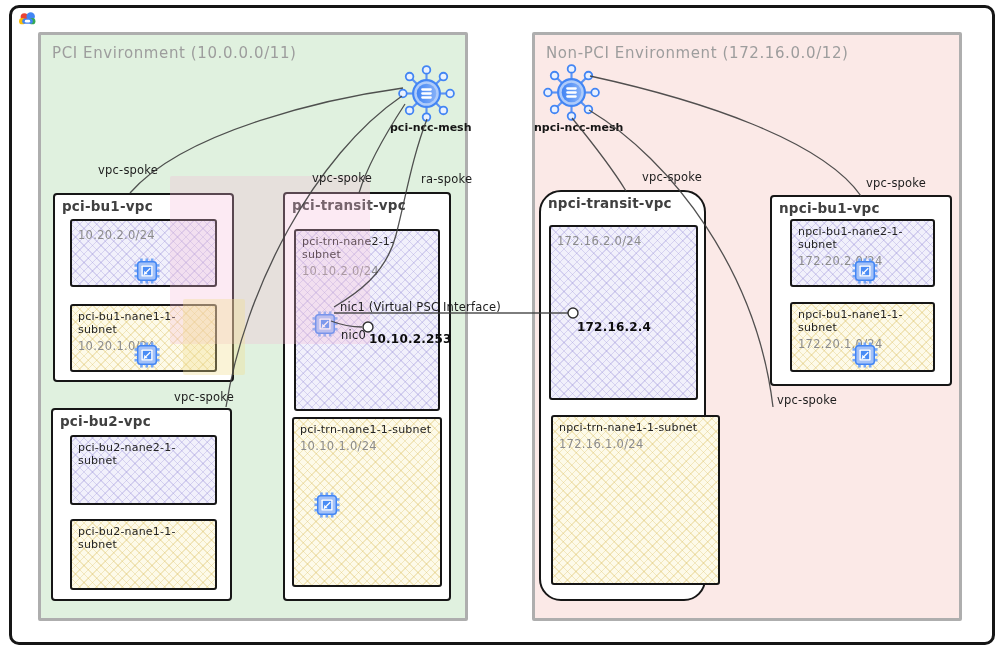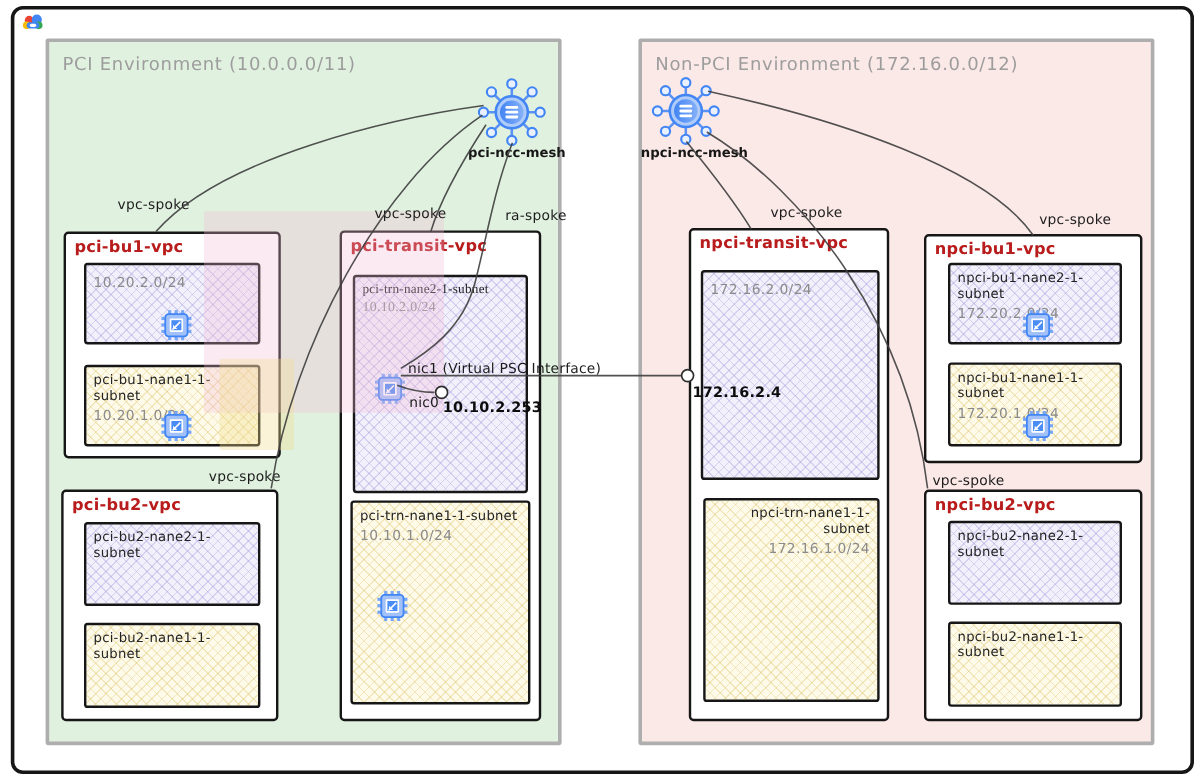--- a/index.html
+++ b/index.html
@@ -5,21 +5,21 @@
   html,body{margin:0;padding:0;background:#fff;}
   .canvas{position:relative;width:1000px;height:649px;background:#ffffff;overflow:hidden;
           font-family:"DejaVu Sans",sans-serif;color:#1f1f1f;}
   .frame{position:absolute;left:9px;top:5px;width:980px;height:634px;border:3px solid #161616;
          border-radius:10px;z-index:20;pointer-events:none;}
   .env{position:absolute;top:32px;width:424px;height:583px;border:3px solid #aeaeae;border-radius:2px;z-index:0;}
   .env.pci{left:38px;background:#e0f1df;}
   .env.npci{left:532px;background:#fbe9e7;}
   .env-title{font-size:15px;letter-spacing:.6px;color:#9d9d9d;padding:9px 0 0 11px;}
   .vpc{position:absolute;background:#ffffff;border:2px solid #161616;border-radius:4px;z-index:2;}
-  .vpc-title{font-size:13.5px;font-weight:600;color:#b91c1c;padding:3px 0 0 7px;letter-spacing:.2px;}
+  .vpc-title{font-size:13.5px;font-weight:600;color:#404040;padding:3px 0 0 7px;letter-spacing:.2px;}
   .subnet{position:absolute;border:2px solid #161616;border-radius:3px;box-sizing:border-box;padding:4px 6px;}
   .hatch-purple{background-color:#f1f0fb;background-image:
      repeating-linear-gradient(45deg, rgba(150,140,215,.30) 0 1px, transparent 1px 6px),
      repeating-linear-gradient(-45deg, rgba(150,140,215,.30) 0 1px, transparent 1px 6px);}
   .hatch-yellow{background-color:#fdfae9;background-image:
      repeating-linear-gradient(45deg, rgba(216,186,85,.30) 0 1px, transparent 1px 6px),
      repeating-linear-gradient(-45deg, rgba(216,186,85,.30) 0 1px, transparent 1px 6px);}
   .subnet-name{font-size:11px;color:#232323;letter-spacing:.2px;}
   .subnet-cidr{font-size:11.5px;color:#8b8b8b;margin-top:3px;letter-spacing:.3px;}
   .chip{position:absolute;z-index:3;}
@@ -109,21 +109,21 @@
             <rect x="9.5" y="9.5" width="9" height="9" fill="#4a8cf5"></rect>
             <path d="M10.5 18 L17.5 11" stroke="#fff" stroke-width="1.4"></path>
             <path d="M11 17.5 L14.8 17.5 L11 13.7 Z" fill="#fff"></path>
           </svg>
       </div>
     </div>
   </div>
 
   <div class="vpc" style="left:283px;top:192px;width:164px;height:405px;">
     <div class="vpc-title">pci-transit-vpc</div>
-    <div class="subnet hatch-purple" style="left:9px;top:35px;width:146px;height:182px;font-family:Liberation Serif, serif;">
+    <div class="subnet hatch-purple" style="left:9px;top:35px;width:146px;height:182px;">
       <div class="subnet-name">pci-trn-nane2-1-subnet</div>
       <div class="subnet-cidr">10.10.2.0/24</div>
       <div class="chip" style="left:16px;top:80px;">
         <svg viewBox="0 0 28 28" width="26" height="26">
             <g fill="#77a7f5">
               <rect x="6.6" y="0.5" width="2.8" height="4"></rect>
               <rect x="12.4" y="0.5" width="2.8" height="4"></rect>
               <rect x="18.2" y="0.5" width="2.8" height="4"></rect>
               <rect x="6.6" y="23.5" width="2.8" height="4"></rect>
               <rect x="12.4" y="23.5" width="2.8" height="4"></rect>
@@ -175,26 +175,26 @@
   <div class="vpc" style="left:51px;top:408px;width:177px;height:189px;">
     <div class="vpc-title">pci-bu2-vpc</div>
     <div class="subnet hatch-purple" style="left:17px;top:25px;width:147px;height:70px;">
       <div class="subnet-name">pci-bu2-nane2-1-subnet</div>
     </div>
     <div class="subnet hatch-yellow" style="left:17px;top:109px;width:147px;height:71px;">
       <div class="subnet-name">pci-bu2-nane1-1-subnet</div>
     </div>
   </div>
 
-  <div class="vpc" style="left:574px;top:190px;width:163px;height:407px;">
+  <div class="vpc" style="left:539px;top:190px;width:163px;height:407px;border-radius:22px;">
     <div class="vpc-title">npci-transit-vpc</div>
     <div class="subnet hatch-purple" style="left:8px;top:33px;width:149px;height:175px;">
       <div class="subnet-cidr">172.16.2.0/24</div>
     </div>
-    <div class="subnet hatch-yellow" style="left:10px;top:223px;width:147px;height:170px;text-align:right;">
+    <div class="subnet hatch-yellow" style="left:10px;top:223px;width:169px;height:170px;">
       <div class="subnet-name">npci-trn-nane1-1-subnet</div>
       <div class="subnet-cidr">172.16.1.0/24</div>
     </div>
   </div>
 
   <div class="vpc" style="left:770px;top:195px;width:178px;height:187px;">
     <div class="vpc-title">npci-bu1-vpc</div>
     <div class="subnet hatch-purple" style="left:18px;top:22px;width:145px;height:68px;">
       <div class="subnet-name">npci-bu1-nane2-1-subnet</div>
       <div class="subnet-cidr">172.20.2.0/24</div>
@@ -244,29 +244,20 @@
             <rect x="4" y="4" width="20" height="20" rx="3" fill="#a2c1f8" stroke="#4285f4" stroke-width="1.6"></rect>
             <rect x="8" y="8" width="12" height="12" rx="1" fill="#fff"></rect>
             <rect x="9.5" y="9.5" width="9" height="9" fill="#4a8cf5"></rect>
             <path d="M10.5 18 L17.5 11" stroke="#fff" stroke-width="1.4"></path>
             <path d="M11 17.5 L14.8 17.5 L11 13.7 Z" fill="#fff"></path>
           </svg>
       </div>
     </div>
   </div>
 
-  <div class="vpc" style="left:770px;top:408px;width:178px;height:189px;">
-    <div class="vpc-title">npci-bu2-vpc</div>
-    <div class="subnet hatch-purple" style="left:18px;top:24px;width:145px;height:70px;">
-      <div class="subnet-name">npci-bu2-nane2-1-subnet</div>
-    </div>
-    <div class="subnet hatch-yellow" style="left:18px;top:108px;width:145px;height:71px;">
-      <div class="subnet-name">npci-bu2-nane1-1-subnet</div>
-    </div>
-  </div>
 
   <div class="tint pink"></div>
   <div class="tint yellow"></div>
 
   <div class="mesh-wrap" style="left:398px;top:65px;">
     <svg viewBox="0 0 64 64" width="57" height="57">
       <defs>
           <linearGradient id="mg" x1="0" y1="0" x2="1" y2="0">
         <stop offset="0" stop-color="#4285f4"></stop>
             <stop offset="1" stop-color="#85b0f8"></stop>

